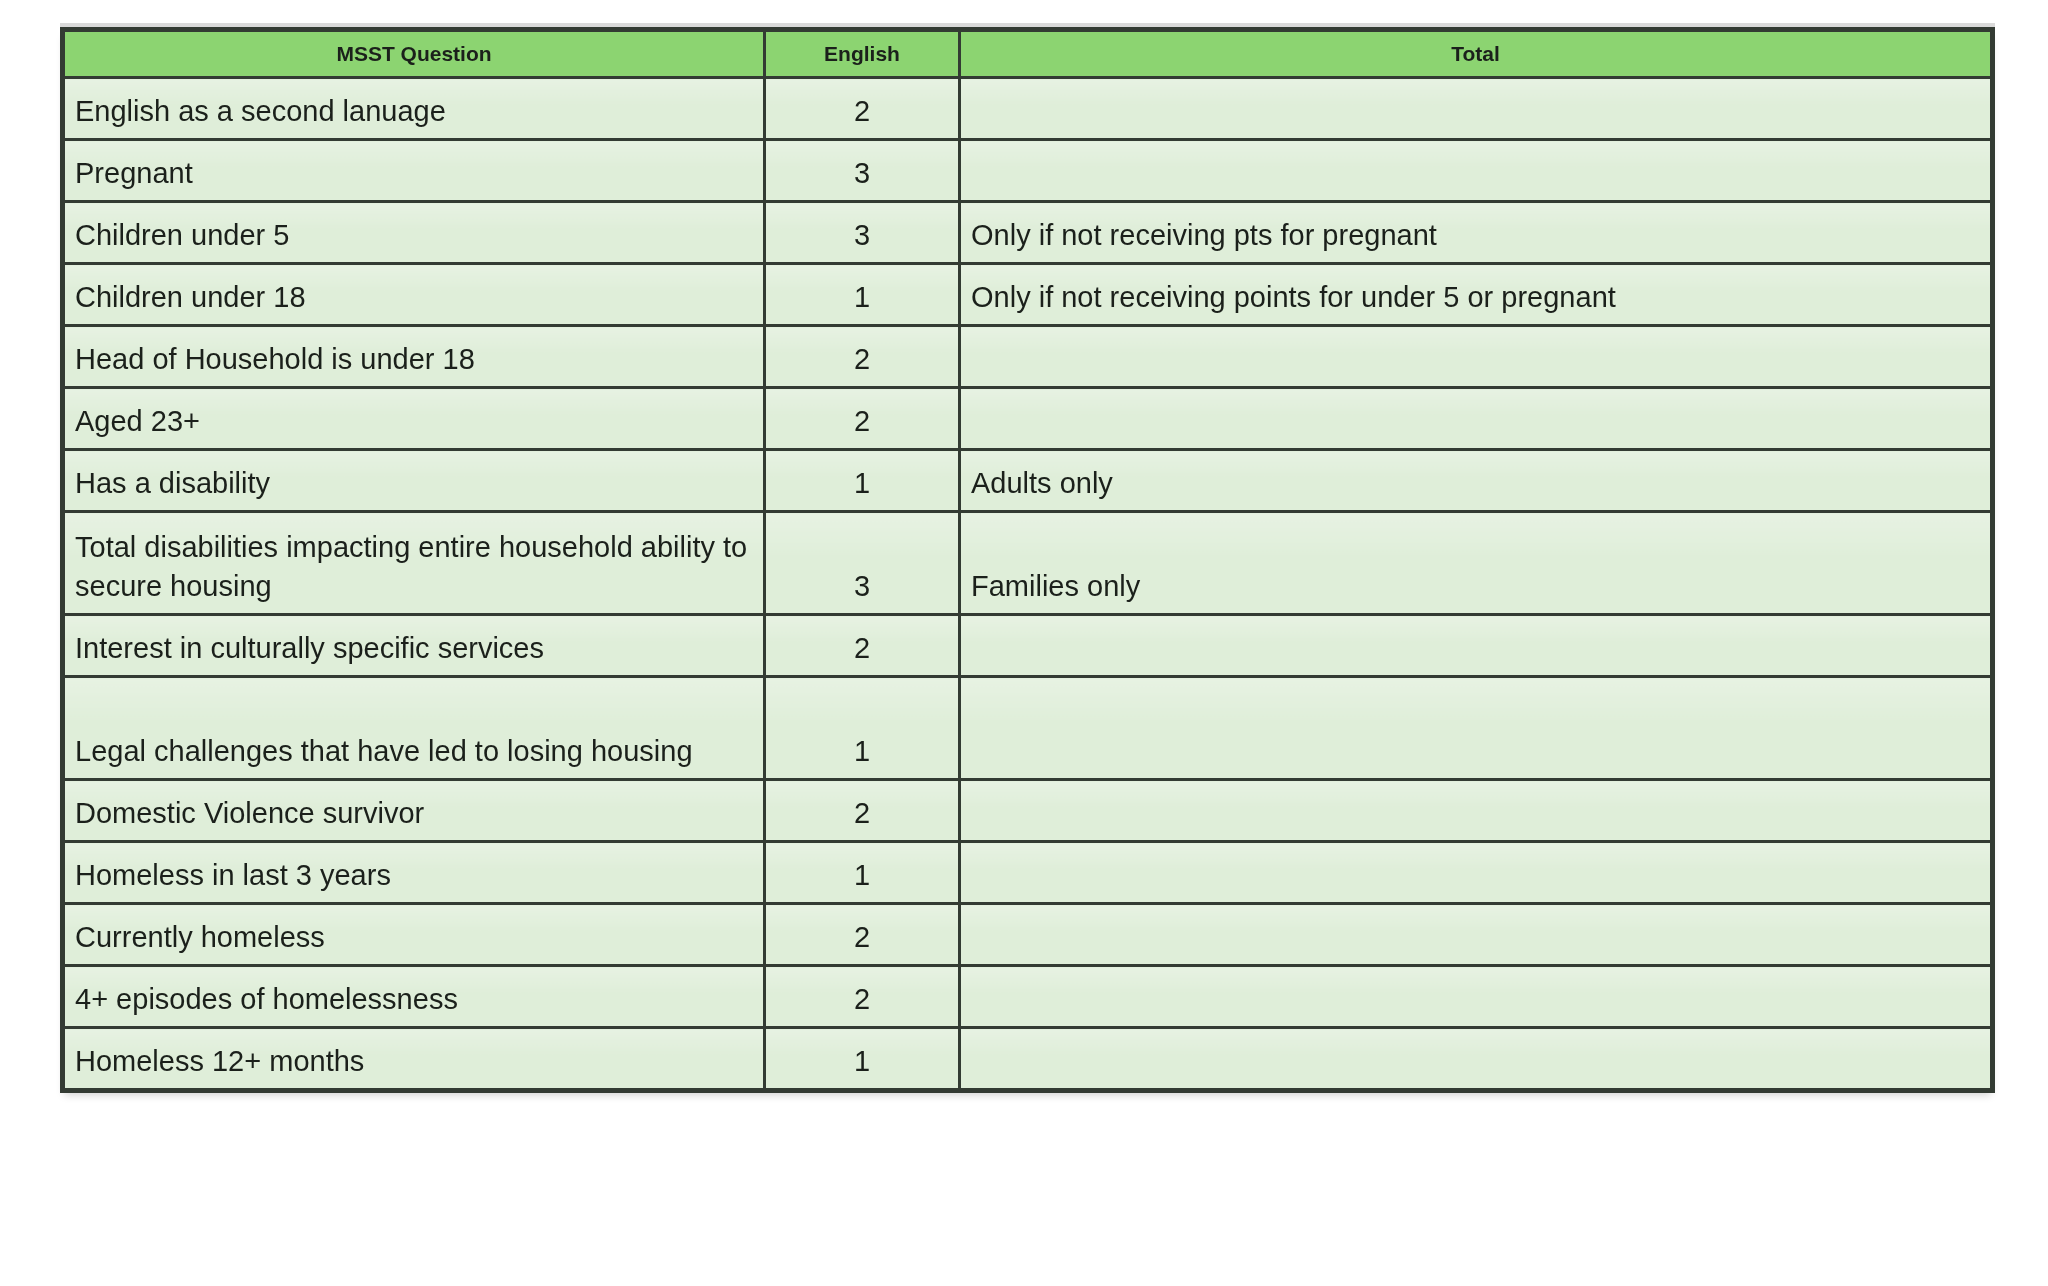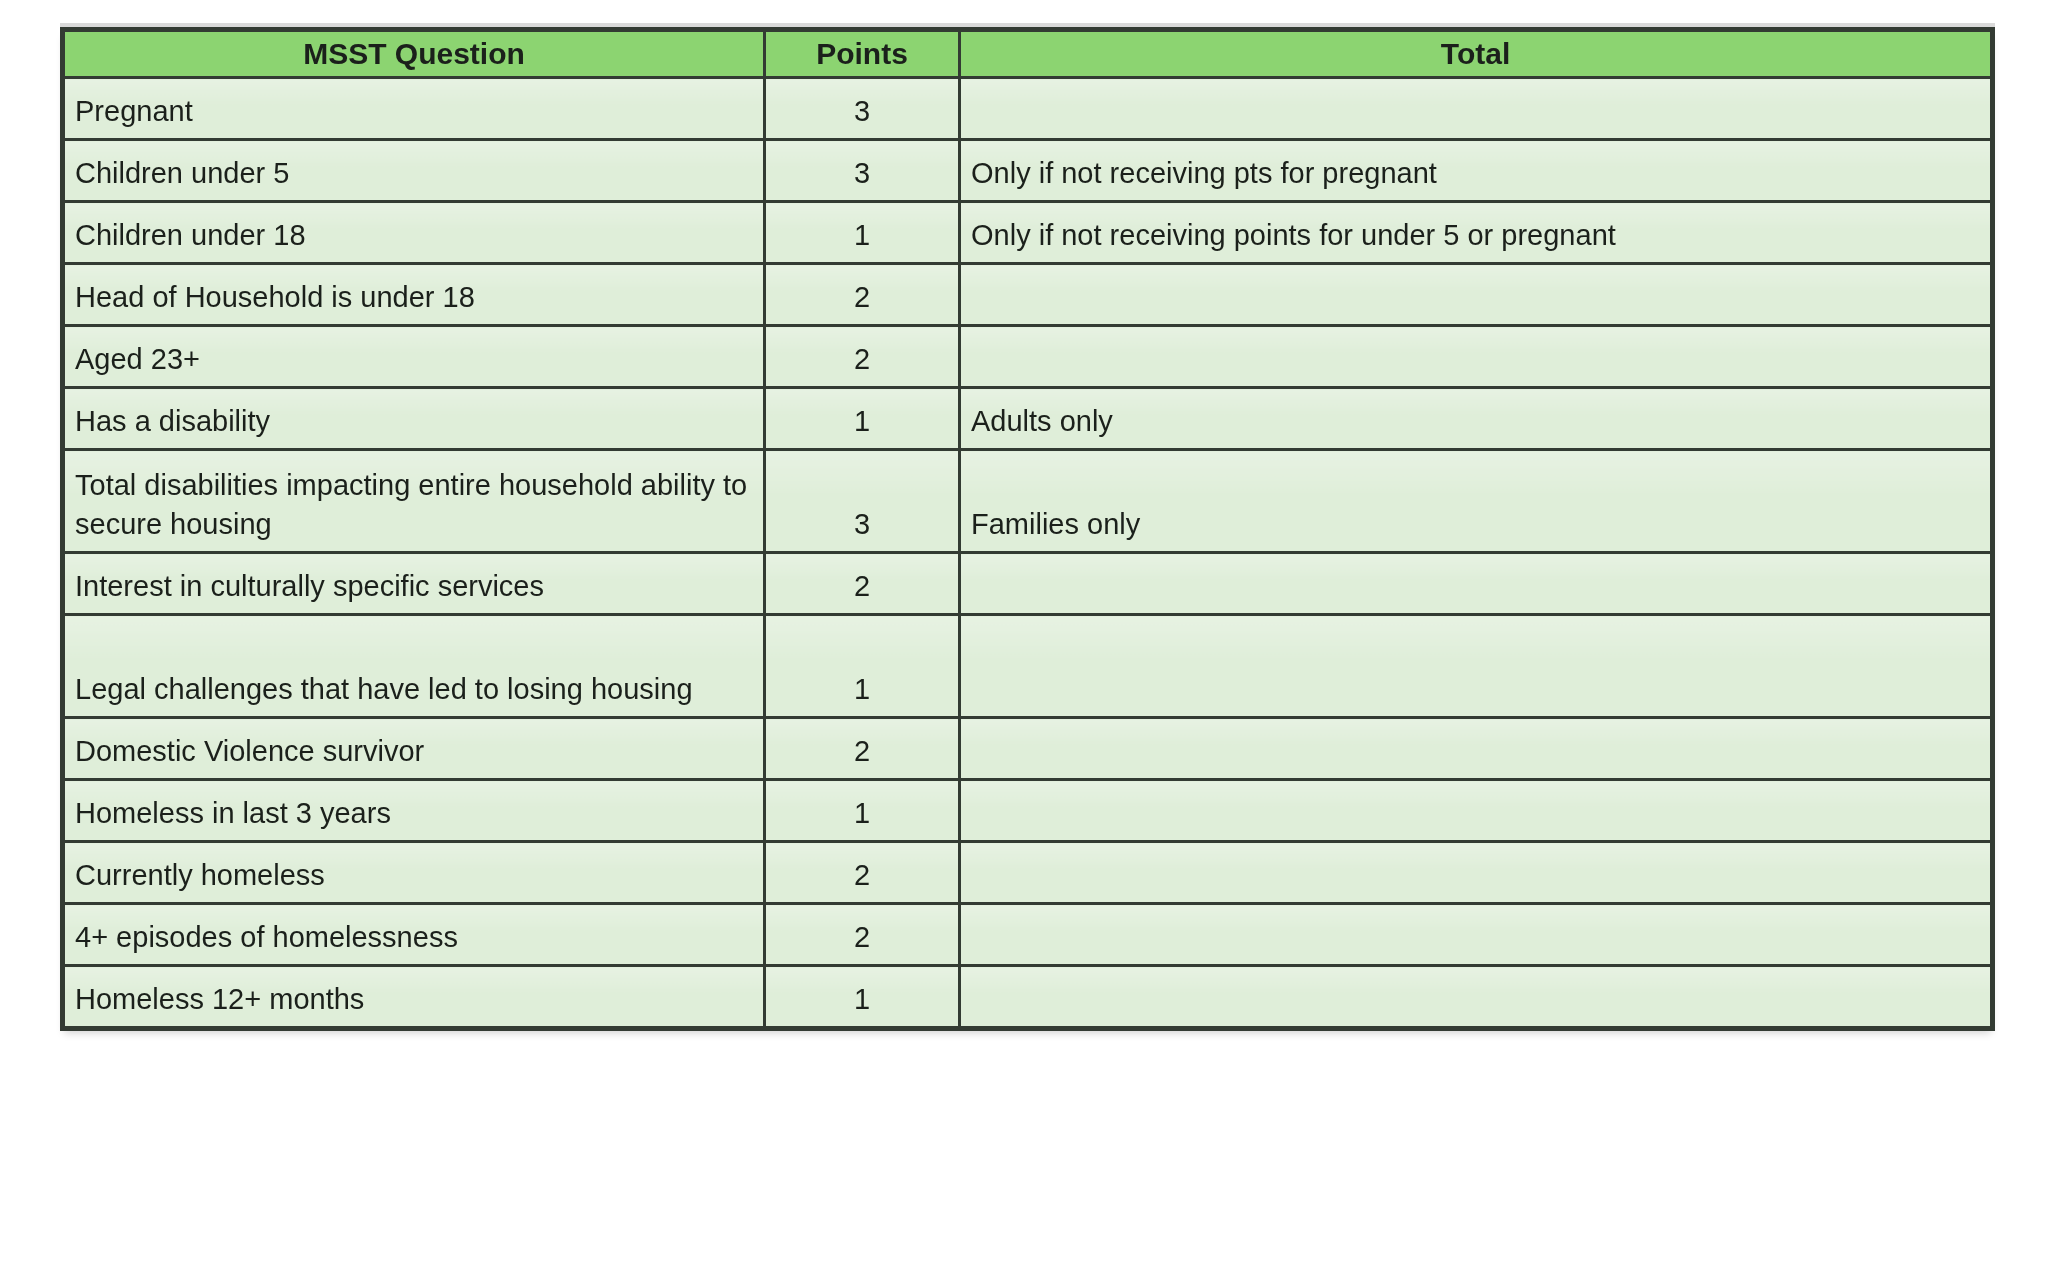--- a/index.html
+++ b/index.html
@@ -27,21 +27,21 @@
   col.c-question { width: 702px; }
   col.c-points   { width: 195px; }
   col.c-notes    { width: 1033px; }
   th, td {
     border: 3px solid var(--border-color, #333b33);
     color: var(--text-color, #1b201b);
     overflow: hidden;
   }
   th {
     background: var(--header-bg, #8cd471);
-    font-size: 30px;
+    font-size: 21px;
     font-weight: bold;
     height: 44px;
     text-align: center;
     vertical-align: middle;
     padding: 0 6px;
   }
   td {
     font-size: 29px;
     line-height: 1.32;
     vertical-align: bottom;
@@ -63,25 +63,30 @@
 <div class="sheet">
   <table class="msst">
     <colgroup>
       <col class="c-question">
       <col class="c-points">
       <col class="c-notes">
     </colgroup>
     <thead>
       <tr>
         <th>MSST Question</th>
-        <th>Points</th>
+        <th>English</th>
         <th>Total</th>
       </tr>
     </thead>
     <tbody>
+        <tr class="single">
+    <td class="question-cell">English as a second lanuage</td>
+    <td class="points-cell">2</td>
+    <td class="notes-cell"></td>
+  </tr>
         <tr class="single">
     <td class="question-cell">Pregnant</td>
     <td class="points-cell">3</td>
     <td class="notes-cell"></td>
   </tr>
         <tr class="single">
     <td class="question-cell">Children under 5</td>
     <td class="points-cell">3</td>
     <td class="notes-cell">Only if not receiving pts for pregnant</td>
   </tr>

